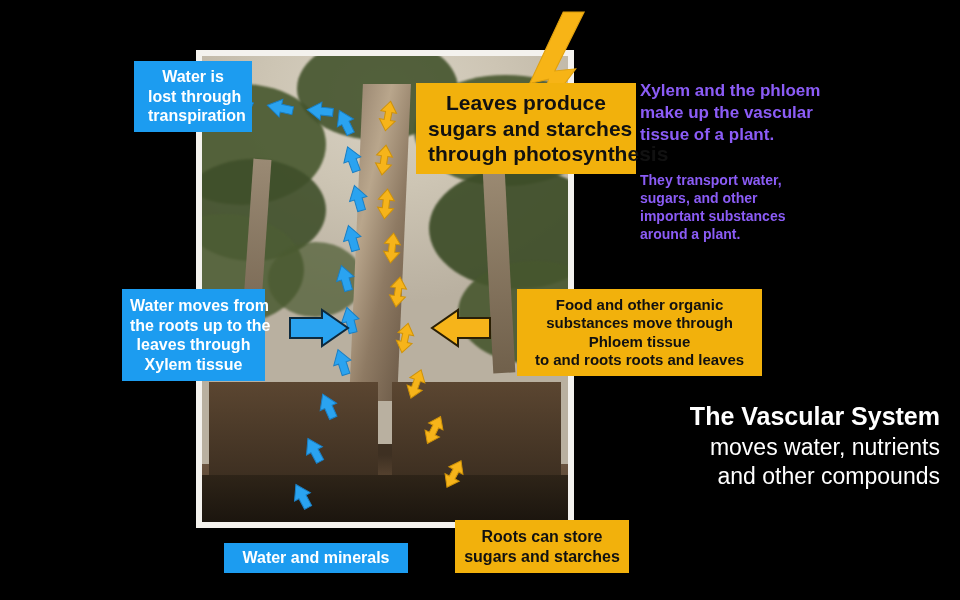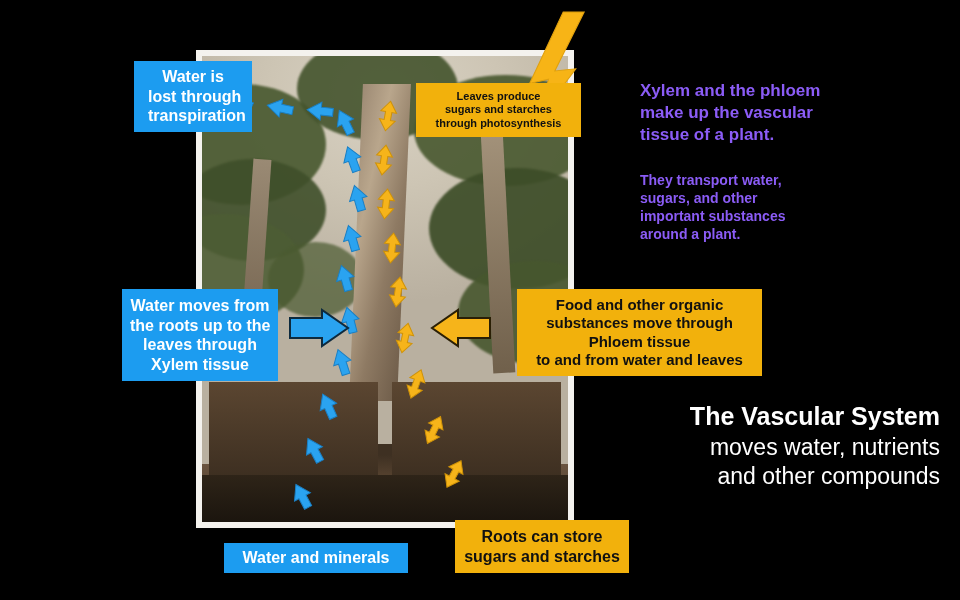--- a/index.html
+++ b/index.html
@@ -202,38 +202,38 @@
   <svg width="120" height="110" style="position:absolute;left:505px;top:10px;">
     <path d="M64,2 L36,58 L56,56 L20,104 L30,66 L12,70 L44,2 Z" transform="translate(12,0) scale(1.05)" fill="#f7b416" stroke="#e0a00d" stroke-width="1"></path>
   </svg>
 
   <div class="box box-blue" style="left:134px;top:61px;width:118px;padding:6px 14px;font-size:16px;">
     <span class="ln">Water is</span>
     <span class="ln">lost through</span>
     <span class="ln">transpiration</span>
   </div>
 
-  <div class="box box-yellow" style="left:416px;top:83px;width:165px;padding:7px 0;font-size:11px;">
+  <div class="box box-yellow" style="left:416px;top:83px;width:220px;padding:7px 12px;font-size:21px;">
     <span class="ln">Leaves produce</span>
     <span class="ln">sugars and starches</span>
     <span class="ln">through photosynthesis</span>
   </div>
 
-  <div class="box box-blue" style="left:122px;top:289px;width:156px;padding:7px 8px;font-size:16px;">
+  <div class="box box-blue" style="left:122px;top:289px;width:143px;padding:7px 8px;font-size:16px;">
     <span class="ln">Water moves from</span>
     <span class="ln">the roots up to the</span>
     <span class="ln">leaves through</span>
     <span class="ln em">Xylem tissue</span>
   </div>
 
   <div class="box box-yellow" style="left:495px;top:289px;width:245px;padding:7px 6px;font-size:15px;margin-left:22px;">
     <span class="ln">Food and other organic</span>
     <span class="ln">substances move through</span>
     <span class="ln em">Phloem tissue</span>
-    <span class="ln">to and from water and leaves</span>
+    <span class="ln">to and roots roots and leaves</span>
   </div>
 
   <div class="box box-blue" style="left:224px;top:543px;width:184px;padding:5px 8px;font-size:16px;">
     <span class="ln">Water and minerals</span>
   </div>
 
   <div class="box box-yellow" style="left:455px;top:520px;width:174px;padding:7px 8px;font-size:16px;">
     <span class="ln">Roots can store</span>
     <span class="ln">sugars and starches</span>
   </div>

